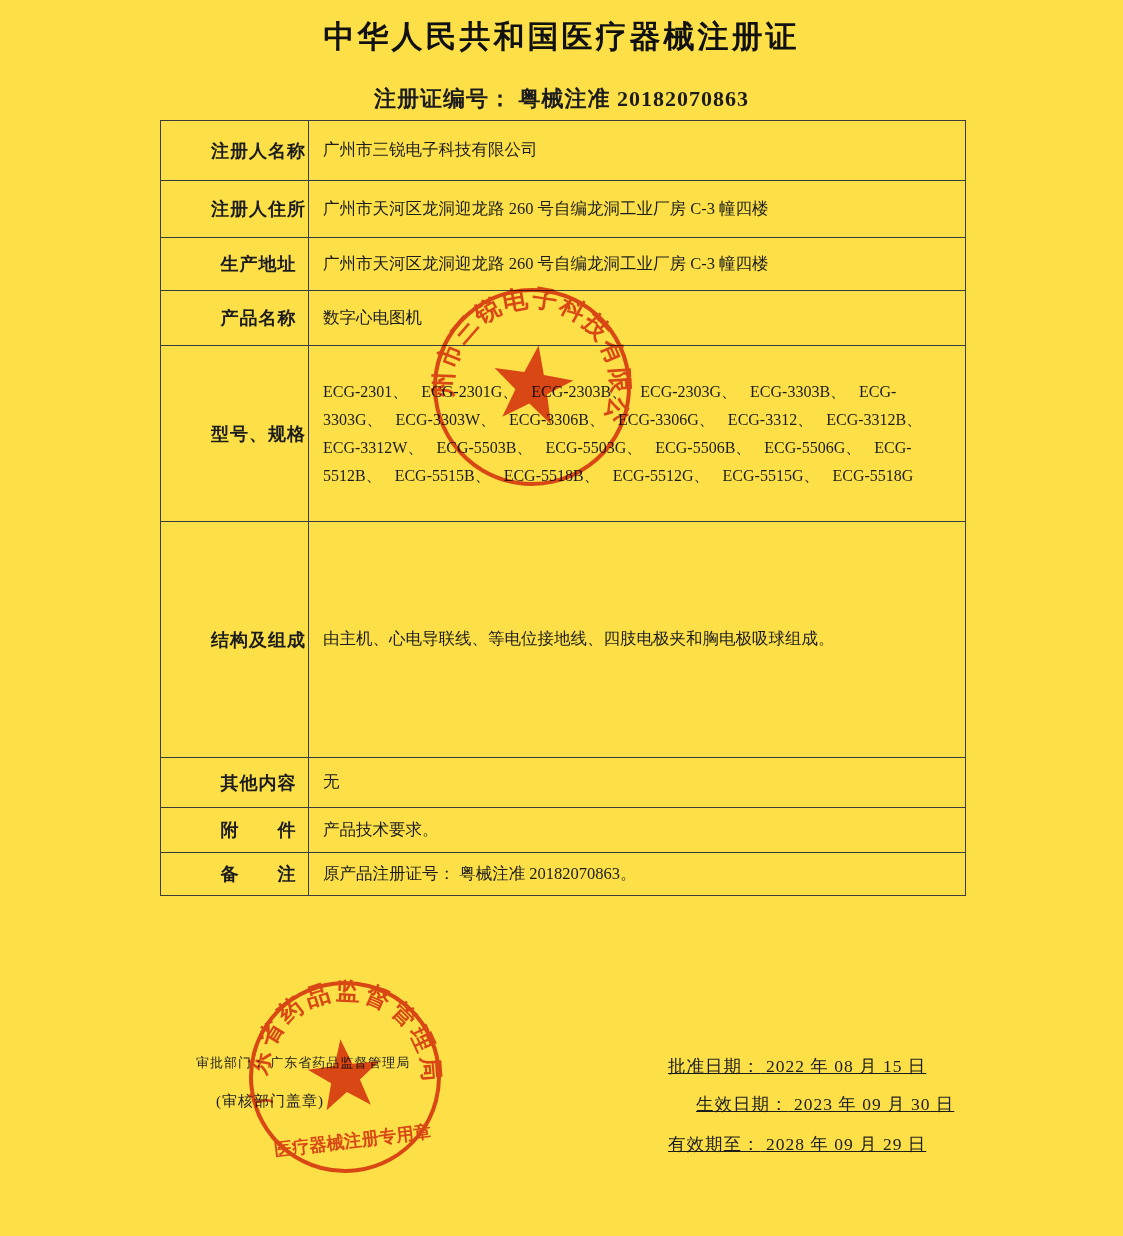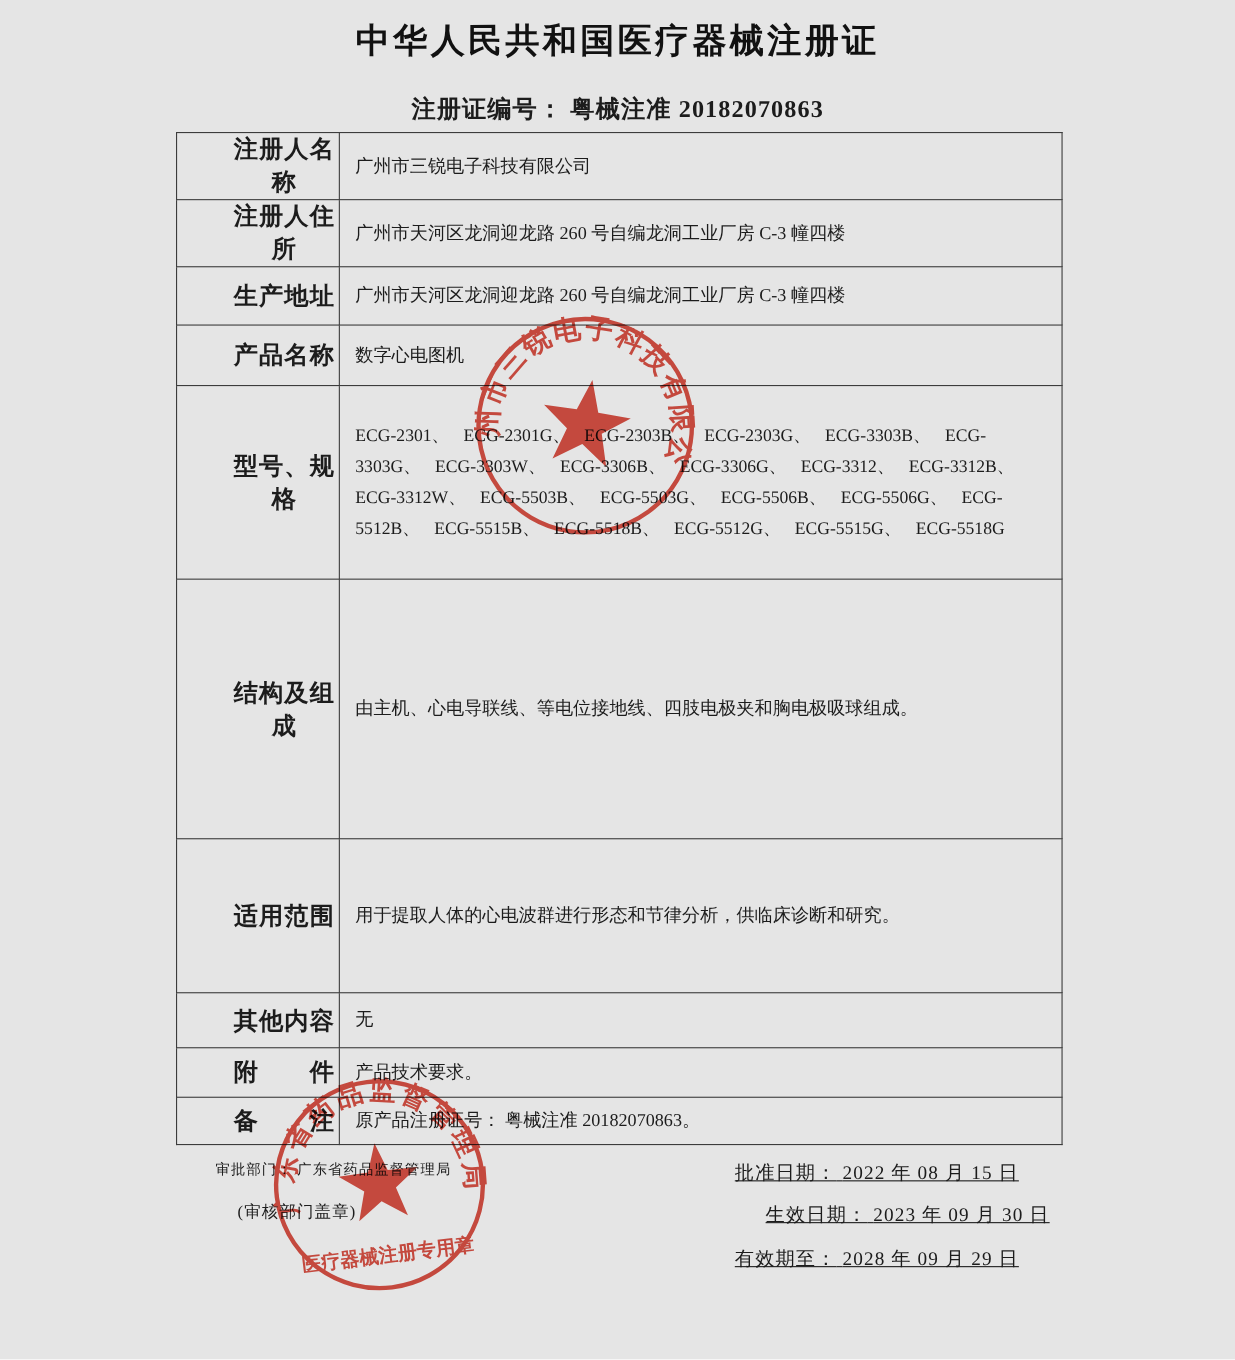--- a/index.html
+++ b/index.html
@@ -4,21 +4,21 @@
 <style>
   * { margin: 0; padding: 0; box-sizing: border-box; }
   html, body { background: #ffffff; }
   body {
     width: 1123px; height: 1236px;
     position: relative;
     font-family: "Liberation Serif", serif;
     color: #1c1c1c;
     overflow: hidden;
   }
-  .page { position: absolute; inset: 0; background: #e5e5e5; }
+  .page { position: absolute; inset: 0; background: #fde047; }
 
   .title {
     position: absolute; top: 16px; left: 0; width: 100%;
     text-align: center;
     font-size: 31px; font-weight: bold; letter-spacing: 3px;
     color: #111;
   }
   .cert-no-line {
     position: absolute; top: 84px; left: 0; width: 100%;
     text-align: center;
@@ -33,21 +33,21 @@
     table-layout: fixed;
   }
   table.cert-table td {
     border: 1px solid #3c3c3c;
     vertical-align: middle;
   }
   td.lbl {
     width: 148px;
     text-align: center;
     font-weight: bold;
-    font-size: 22px;
+    font-size: 18px;
     letter-spacing: 1px;
     padding-left: 48px;
   }
   td.val {
     padding: 8px 14px;
     font-size: 16.5px;
     line-height: 1.6;
   }
   td.val.models {
     word-spacing: 9px;
@@ -113,24 +113,20 @@
       <td class="val">数字心电图机</td>
     </tr>
     <tr style="height:176px;">
       <td class="lbl">型号、规格</td>
       <td class="val models">ECG-2301、 ECG-2301G、 ECG-2303B、 ECG-2303G、 ECG-3303B、 ECG-3303G、 ECG-3303W、 ECG-3306B、 ECG-3306G、 ECG-3312、 ECG-3312B、 ECG-3312W、 ECG-5503B、 ECG-5503G、 ECG-5506B、 ECG-5506G、 ECG-5512B、 ECG-5515B、 ECG-5518B、 ECG-5512G、 ECG-5515G、 ECG-5518G</td>
     </tr>
     <tr style="height:236px;">
       <td class="lbl">结构及组成</td>
       <td class="val">由主机、心电导联线、等电位接地线、四肢电极夹和胸电极吸球组成。</td>
     </tr>
-    <tr style="height:140px;">
-      <td class="lbl">适用范围</td>
-      <td class="val">用于提取人体的心电波群进行形态和节律分析，供临床诊断和研究。</td>
-    </tr>
     <tr style="height:50px;">
       <td class="lbl">其他内容</td>
       <td class="val">无</td>
     </tr>
     <tr style="height:45px;">
       <td class="lbl">附　　件</td>
       <td class="val">产品技术要求。</td>
     </tr>
     <tr style="height:37px;">
       <td class="lbl">备　　注</td>

